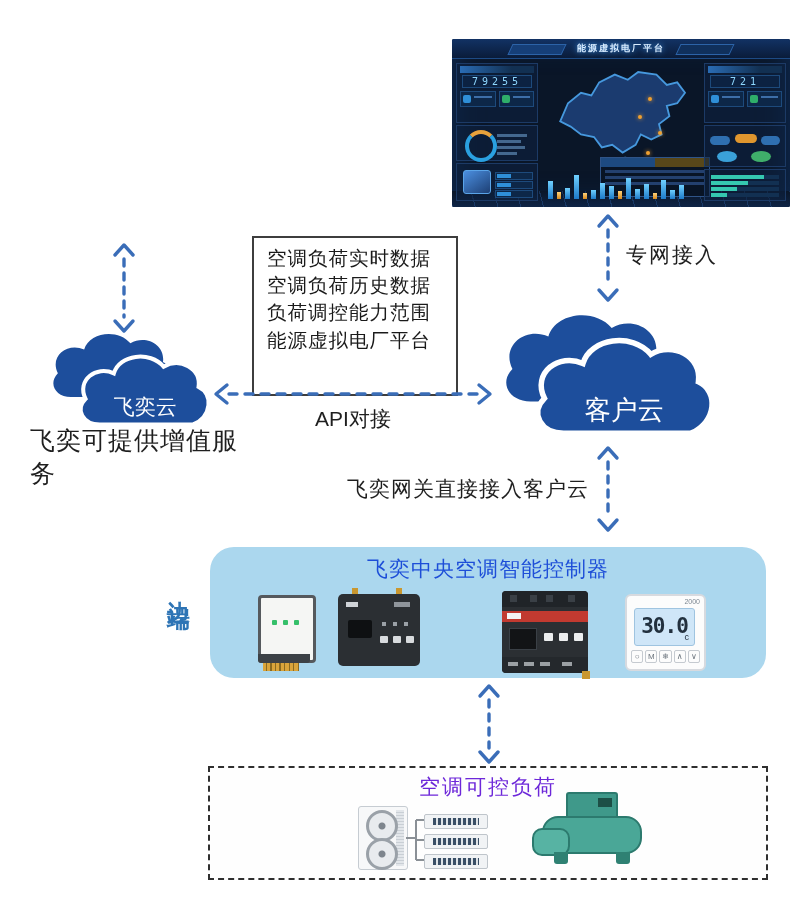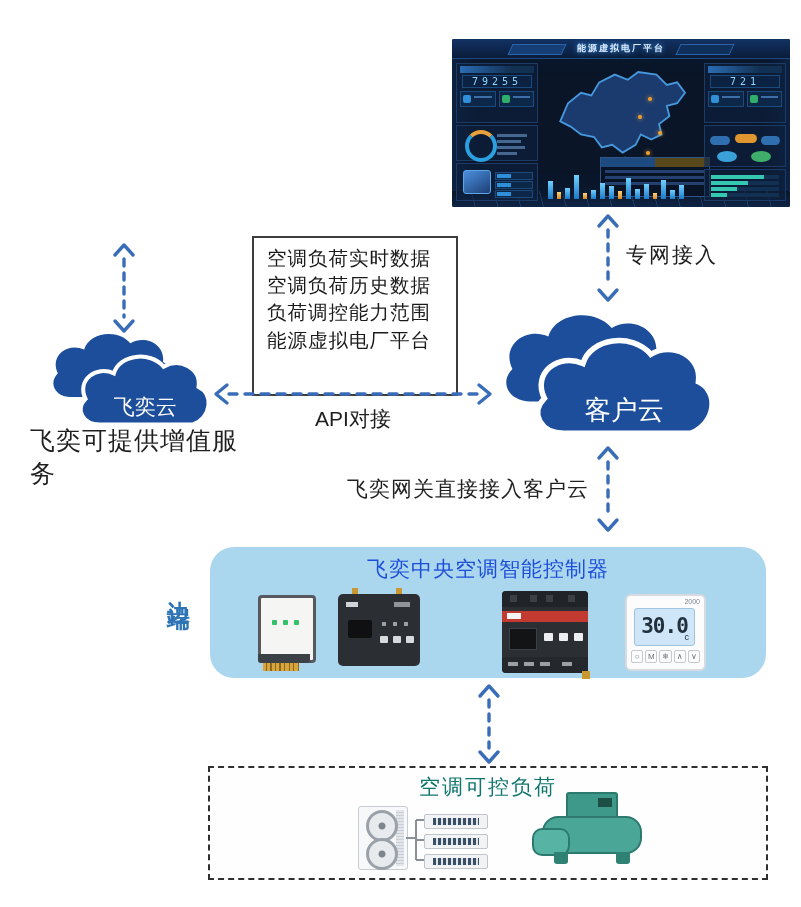--- a/index.html
+++ b/index.html
@@ -72,21 +72,21 @@
   .dev-thermo{left:415px;top:47px;width:77px;height:73px;background:#fcfcfc;border:2px solid #d7dadf;border-radius:6px;}
   .lcd{left:7px;top:12px;width:59px;height:36px;background:#cfe6f8;border:1px solid #9fc4e0;border-radius:3px;}
   .lcd-temp{width:100%;text-align:center;font-size:21px;font-weight:bold;color:#22303e;line-height:34px;letter-spacing:-1px;font-family:"DejaVu Sans Mono",monospace;}
   .lcd-unit{position:absolute;right:5px;bottom:3px;font-size:9px;color:#22303e;}
   .thermo-model{position:absolute;right:4px;top:2px;font-size:7px;color:#7c8792;}
   .thermo-btns{left:4px;top:54px;width:69px;display:flex;gap:2px;}
   .thermo-btns span{flex:1;height:11px;border:1px solid #c5cad0;border-radius:2px;font-size:8px;line-height:11px;text-align:center;color:#6a737c;}
 
   
   .load-box{left:208px;top:766px;width:560px;height:114px;background:#fefefe;border:2px dashed #2f2f2f;box-sizing:border-box;}
-  .load-title{left:0;top:5px;width:100%;text-align:center;font-size:21px;letter-spacing:2px;color:#0f766e;}
+  .load-title{left:0;top:5px;width:100%;text-align:center;font-size:21px;letter-spacing:2px;color:#6d28d9;}
   .vrf{left:148px;top:38px;width:48px;height:62px;background:#f7f8f9;border:1.5px solid #c6ccd2;border-radius:3px;}
   .vrf::before{content:"";position:absolute;right:3px;top:3px;bottom:3px;width:8px;background:repeating-linear-gradient(#e2e6ea 0 2px,#c9cfd5 2px 3px);}
   .fan{position:absolute;left:7px;width:26px;height:26px;border:3px solid #9aa1a8;border-radius:50%;background:radial-gradient(circle at 50% 50%,#7d858d 0 3px,#e8ebee 4px);}
   .duct{left:214px;width:62px;height:13px;background:#f1f3f5;border:1.2px solid #bfc5cb;border-radius:2px;}
   .duct::before{content:"";position:absolute;left:8px;right:8px;top:3px;bottom:3px;background:repeating-linear-gradient(90deg,#3a4f66 0 3px,#dfe4e8 3px 5px);}
   .chiller-body{left:332px;top:48px;width:96px;height:34px;background:#4aa797;border:2px solid #2c7a6e;border-radius:16px;}
   .chiller-top{left:356px;top:24px;width:48px;height:28px;background:#3f998a;border:2px solid #2c7a6e;border-radius:3px;}
   .chiller-top::after{content:"";position:absolute;right:4px;top:4px;width:14px;height:9px;background:#1d4f46;}
   .chiller-front{left:322px;top:60px;width:34px;height:24px;background:#57b3a3;border:2px solid #2c7a6e;border-radius:10px;}
   .chiller-leg{top:84px;width:14px;height:12px;background:#2f8173;border-radius:0 0 3px 3px;}

